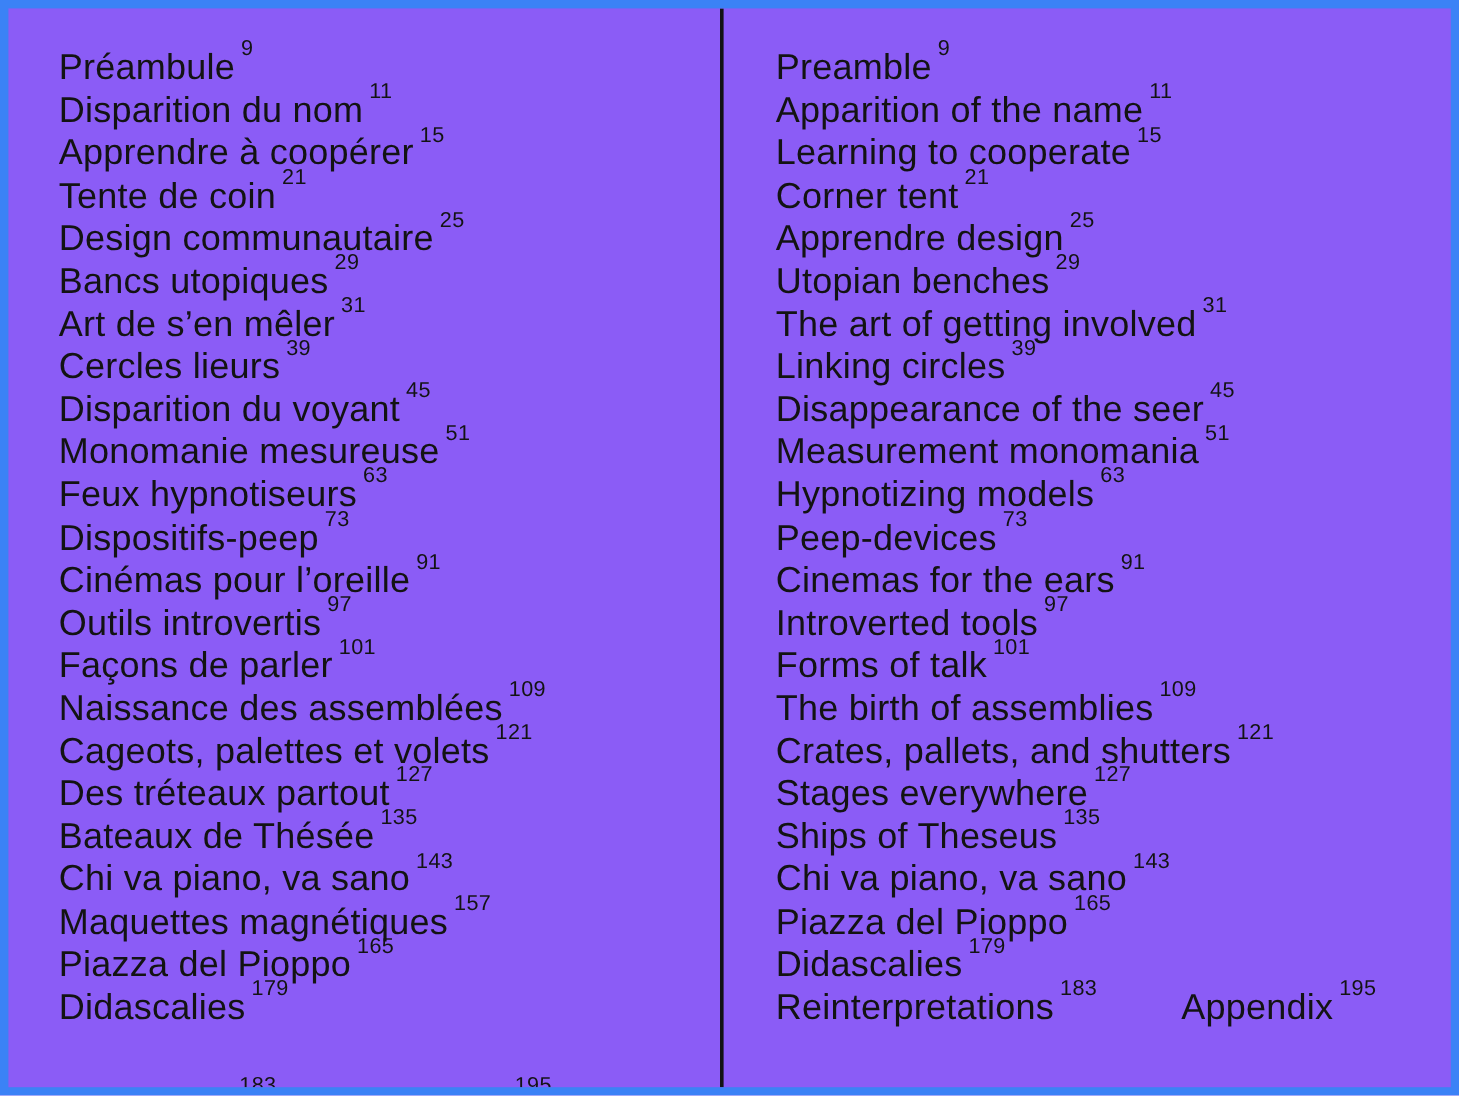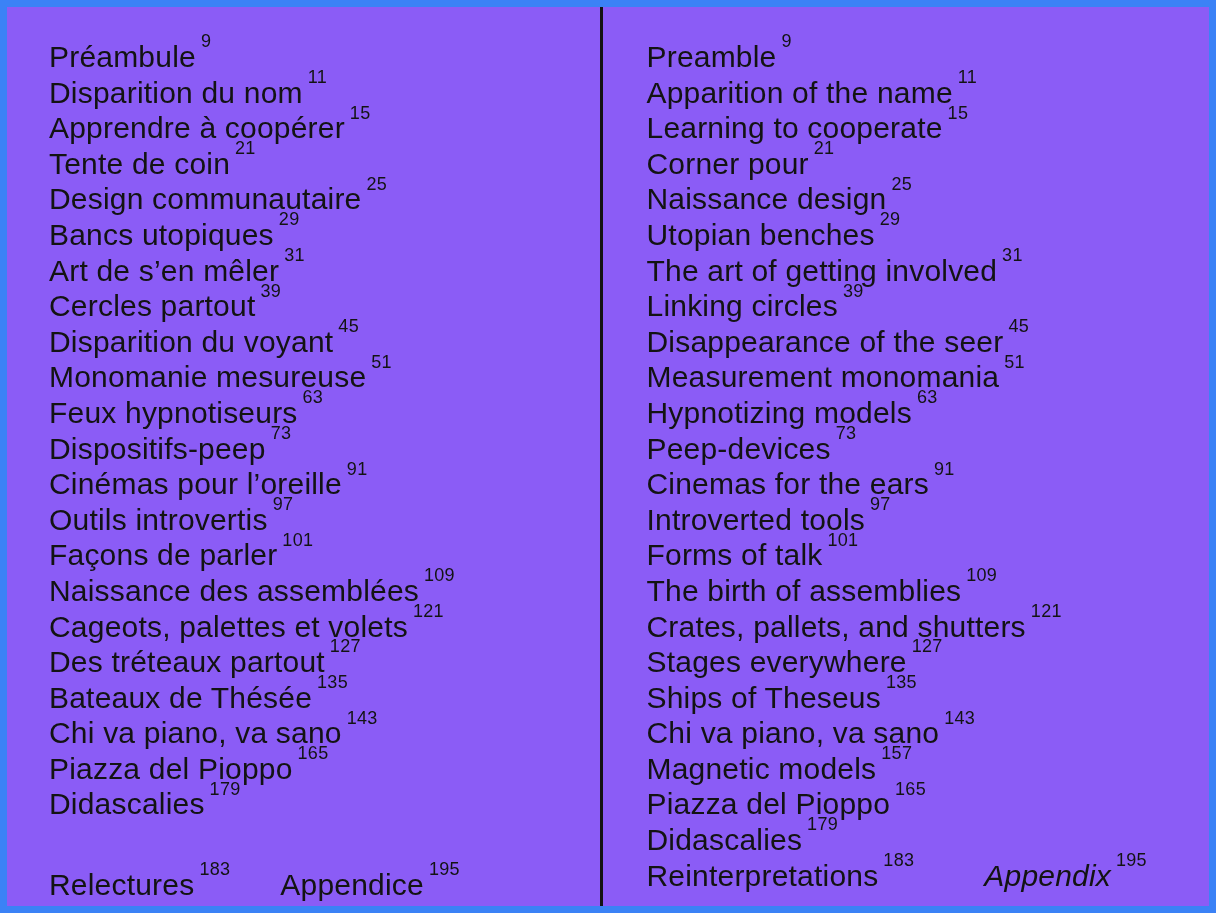--- a/index.html
+++ b/index.html
@@ -43,75 +43,75 @@
   sup.pagenum {
     font-size: 18px;
     line-height: 0;
     position: relative;
     top: -0.48em;
     margin-left: 5px;
     letter-spacing: 0.3px;
   }
   .appendix-title { display: inline-block; }
   .page-left  .appendix-title { margin-left: 50px; margin-top: 45px; }
-  .page-right .appendix-title { margin-left: 70px; font-style: italic; }
+  .page-right .appendix-title { margin-left: 70px; }
 </style>
 </head>
 <body>
 
 <div class="spread">
   <section class="page page-left">
     <ul class="toc">
         <li><span>Préambule</span><sup class="pagenum">9</sup></li>
         <li><span>Disparition du nom</span><sup class="pagenum">11</sup></li>
         <li><span>Apprendre à coopérer</span><sup class="pagenum">15</sup></li>
         <li><span>Tente de coin</span><sup class="pagenum">21</sup></li>
         <li><span>Design communautaire</span><sup class="pagenum">25</sup></li>
         <li><span>Bancs utopiques</span><sup class="pagenum">29</sup></li>
         <li><span>Art de s’en mêler</span><sup class="pagenum">31</sup></li>
-        <li><span>Cercles partout</span><sup class="pagenum">39</sup></li>
+        <li><span>Cercles lieurs</span><sup class="pagenum">39</sup></li>
         <li><span>Disparition du voyant</span><sup class="pagenum">45</sup></li>
         <li><span>Monomanie mesureuse</span><sup class="pagenum">51</sup></li>
         <li><span>Feux hypnotiseurs</span><sup class="pagenum">63</sup></li>
         <li><span>Dispositifs-peep</span><sup class="pagenum">73</sup></li>
         <li><span>Cinémas pour l’oreille</span><sup class="pagenum">91</sup></li>
         <li><span>Outils introvertis</span><sup class="pagenum">97</sup></li>
         <li><span>Façons de parler</span><sup class="pagenum">101</sup></li>
         <li><span>Naissance des assemblées</span><sup class="pagenum">109</sup></li>
         <li><span>Cageots, palettes et volets</span><sup class="pagenum">121</sup></li>
         <li><span>Des tréteaux partout</span><sup class="pagenum">127</sup></li>
         <li><span>Bateaux de Thésée</span><sup class="pagenum">135</sup></li>
         <li><span>Chi va piano, va sano</span><sup class="pagenum">143</sup></li>
+        <li><span>Maquettes magnétiques</span><sup class="pagenum">157</sup></li>
         <li><span>Piazza del Pioppo</span><sup class="pagenum">165</sup></li>
         <li><span>Didascalies</span><sup class="pagenum">179</sup></li>
         <li><span>Relectures</span><sup class="pagenum">183</sup><span class="appendix-title">Appendice</span><sup class="pagenum">195</sup></li>
       </ul>
   </section>
   <div class="divider"></div>
   <section class="page page-right">
     <ul class="toc">
         <li><span>Preamble</span><sup class="pagenum">9</sup></li>
         <li><span>Apparition of the name</span><sup class="pagenum">11</sup></li>
         <li><span>Learning to cooperate</span><sup class="pagenum">15</sup></li>
-        <li><span>Corner pour</span><sup class="pagenum">21</sup></li>
-        <li><span>Naissance design</span><sup class="pagenum">25</sup></li>
+        <li><span>Corner tent</span><sup class="pagenum">21</sup></li>
+        <li><span>Apprendre design</span><sup class="pagenum">25</sup></li>
         <li><span>Utopian benches</span><sup class="pagenum">29</sup></li>
         <li><span>The art of getting involved</span><sup class="pagenum">31</sup></li>
         <li><span>Linking circles</span><sup class="pagenum">39</sup></li>
         <li><span>Disappearance of the seer</span><sup class="pagenum">45</sup></li>
         <li><span>Measurement monomania</span><sup class="pagenum">51</sup></li>
         <li><span>Hypnotizing models</span><sup class="pagenum">63</sup></li>
         <li><span>Peep-devices</span><sup class="pagenum">73</sup></li>
         <li><span>Cinemas for the ears</span><sup class="pagenum">91</sup></li>
         <li><span>Introverted tools</span><sup class="pagenum">97</sup></li>
         <li><span>Forms of talk</span><sup class="pagenum">101</sup></li>
         <li><span>The birth of assemblies</span><sup class="pagenum">109</sup></li>
         <li><span>Crates, pallets, and shutters</span><sup class="pagenum">121</sup></li>
         <li><span>Stages everywhere</span><sup class="pagenum">127</sup></li>
         <li><span>Ships of Theseus</span><sup class="pagenum">135</sup></li>
         <li><span>Chi va piano, va sano</span><sup class="pagenum">143</sup></li>
-        <li><span>Magnetic models</span><sup class="pagenum">157</sup></li>
         <li><span>Piazza del Pioppo</span><sup class="pagenum">165</sup></li>
         <li><span>Didascalies</span><sup class="pagenum">179</sup></li>
         <li><span>Reinterpretations</span><sup class="pagenum">183</sup><span class="appendix-title">Appendix</span><sup class="pagenum">195</sup></li>
       </ul>
   </section>
 </div>
 
 </body></html>

